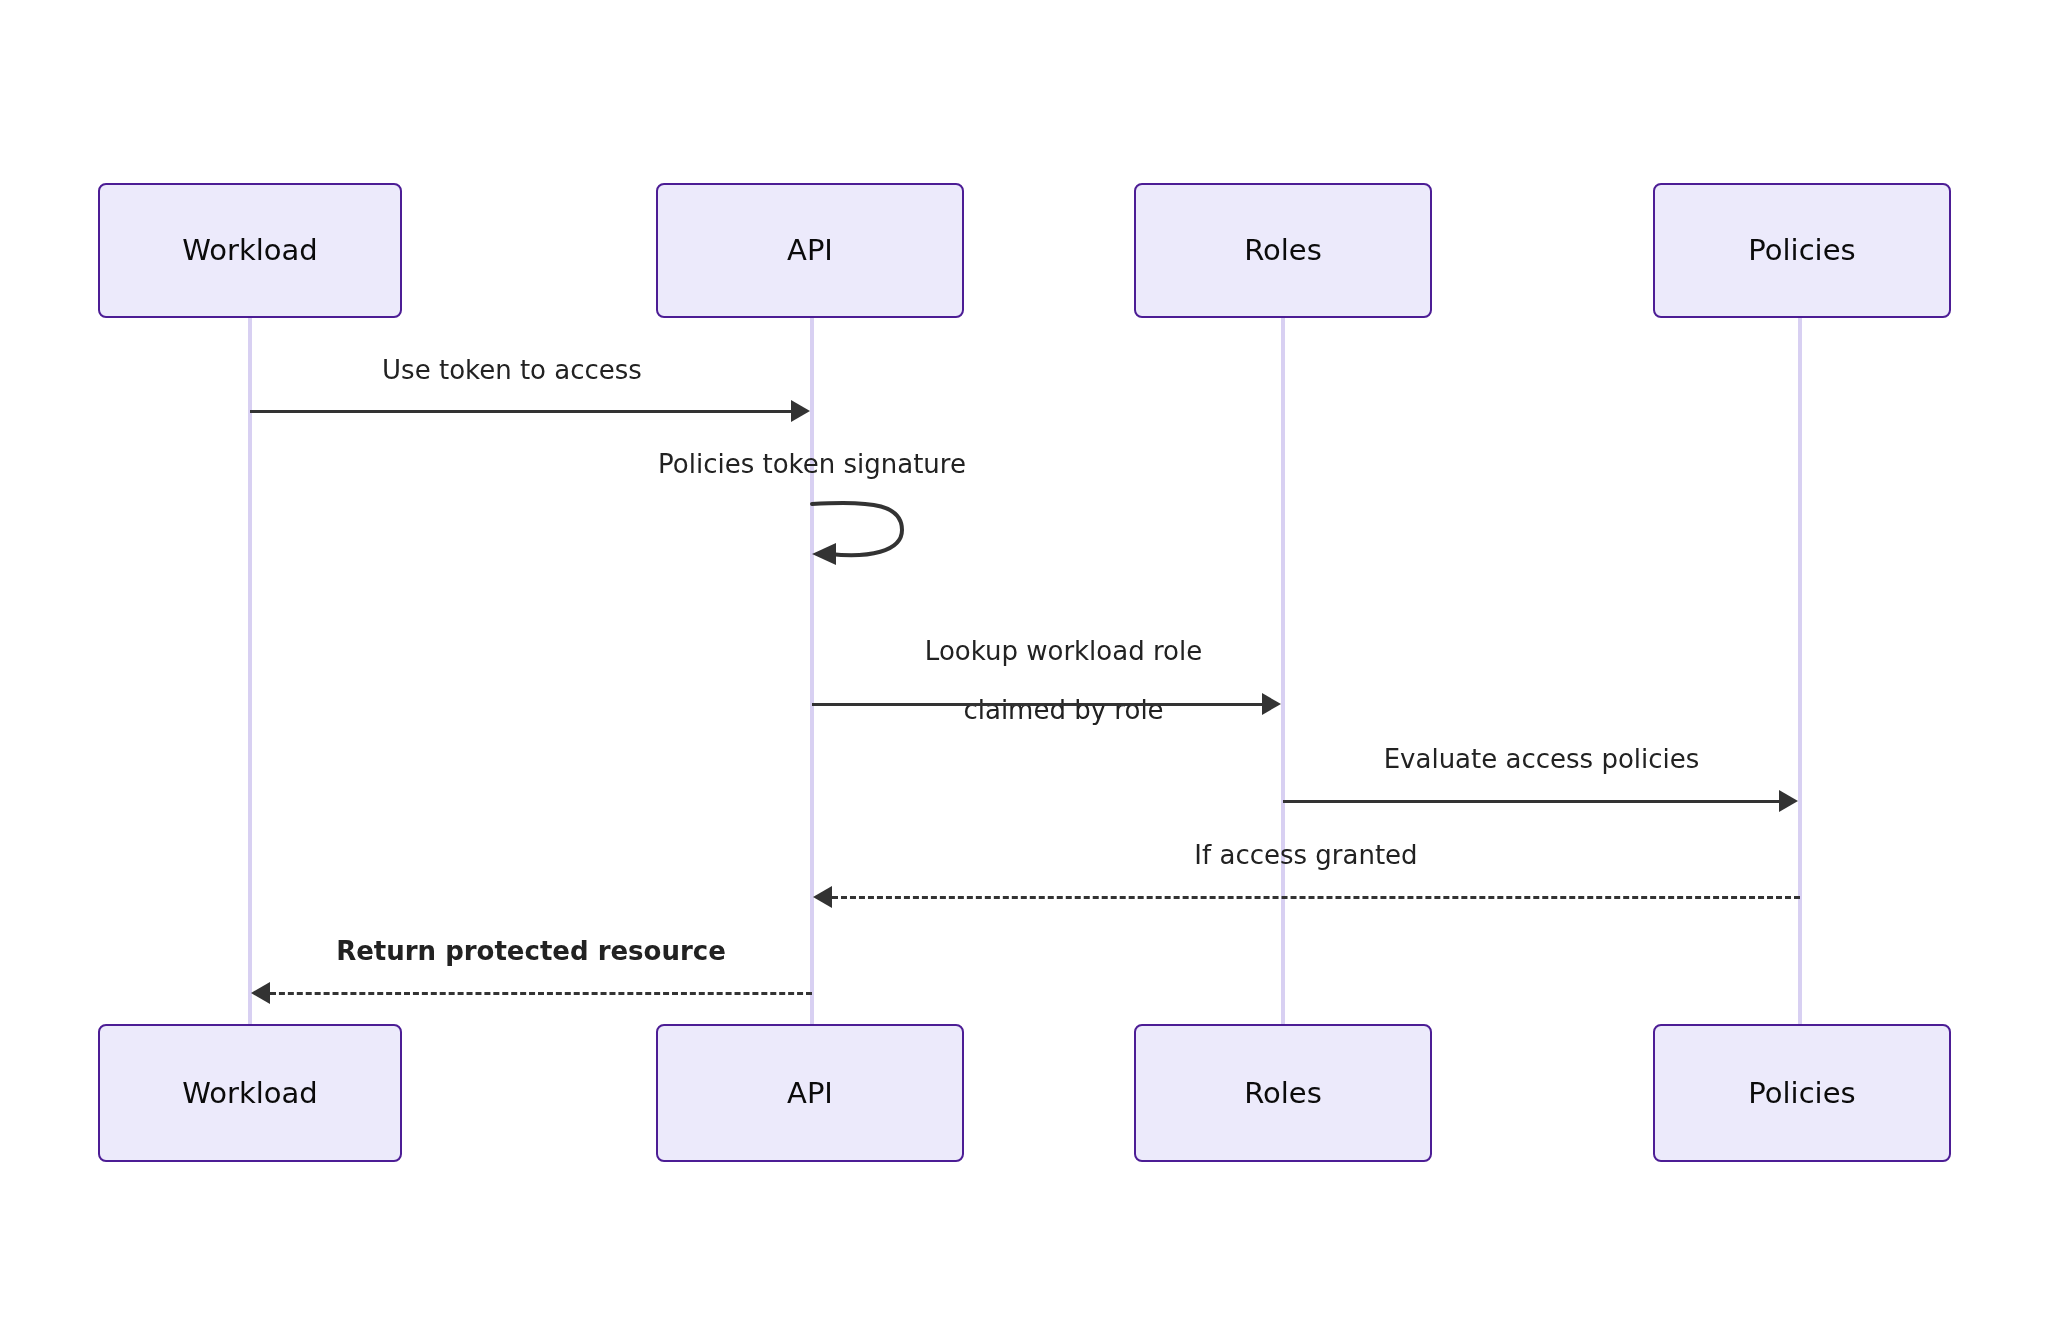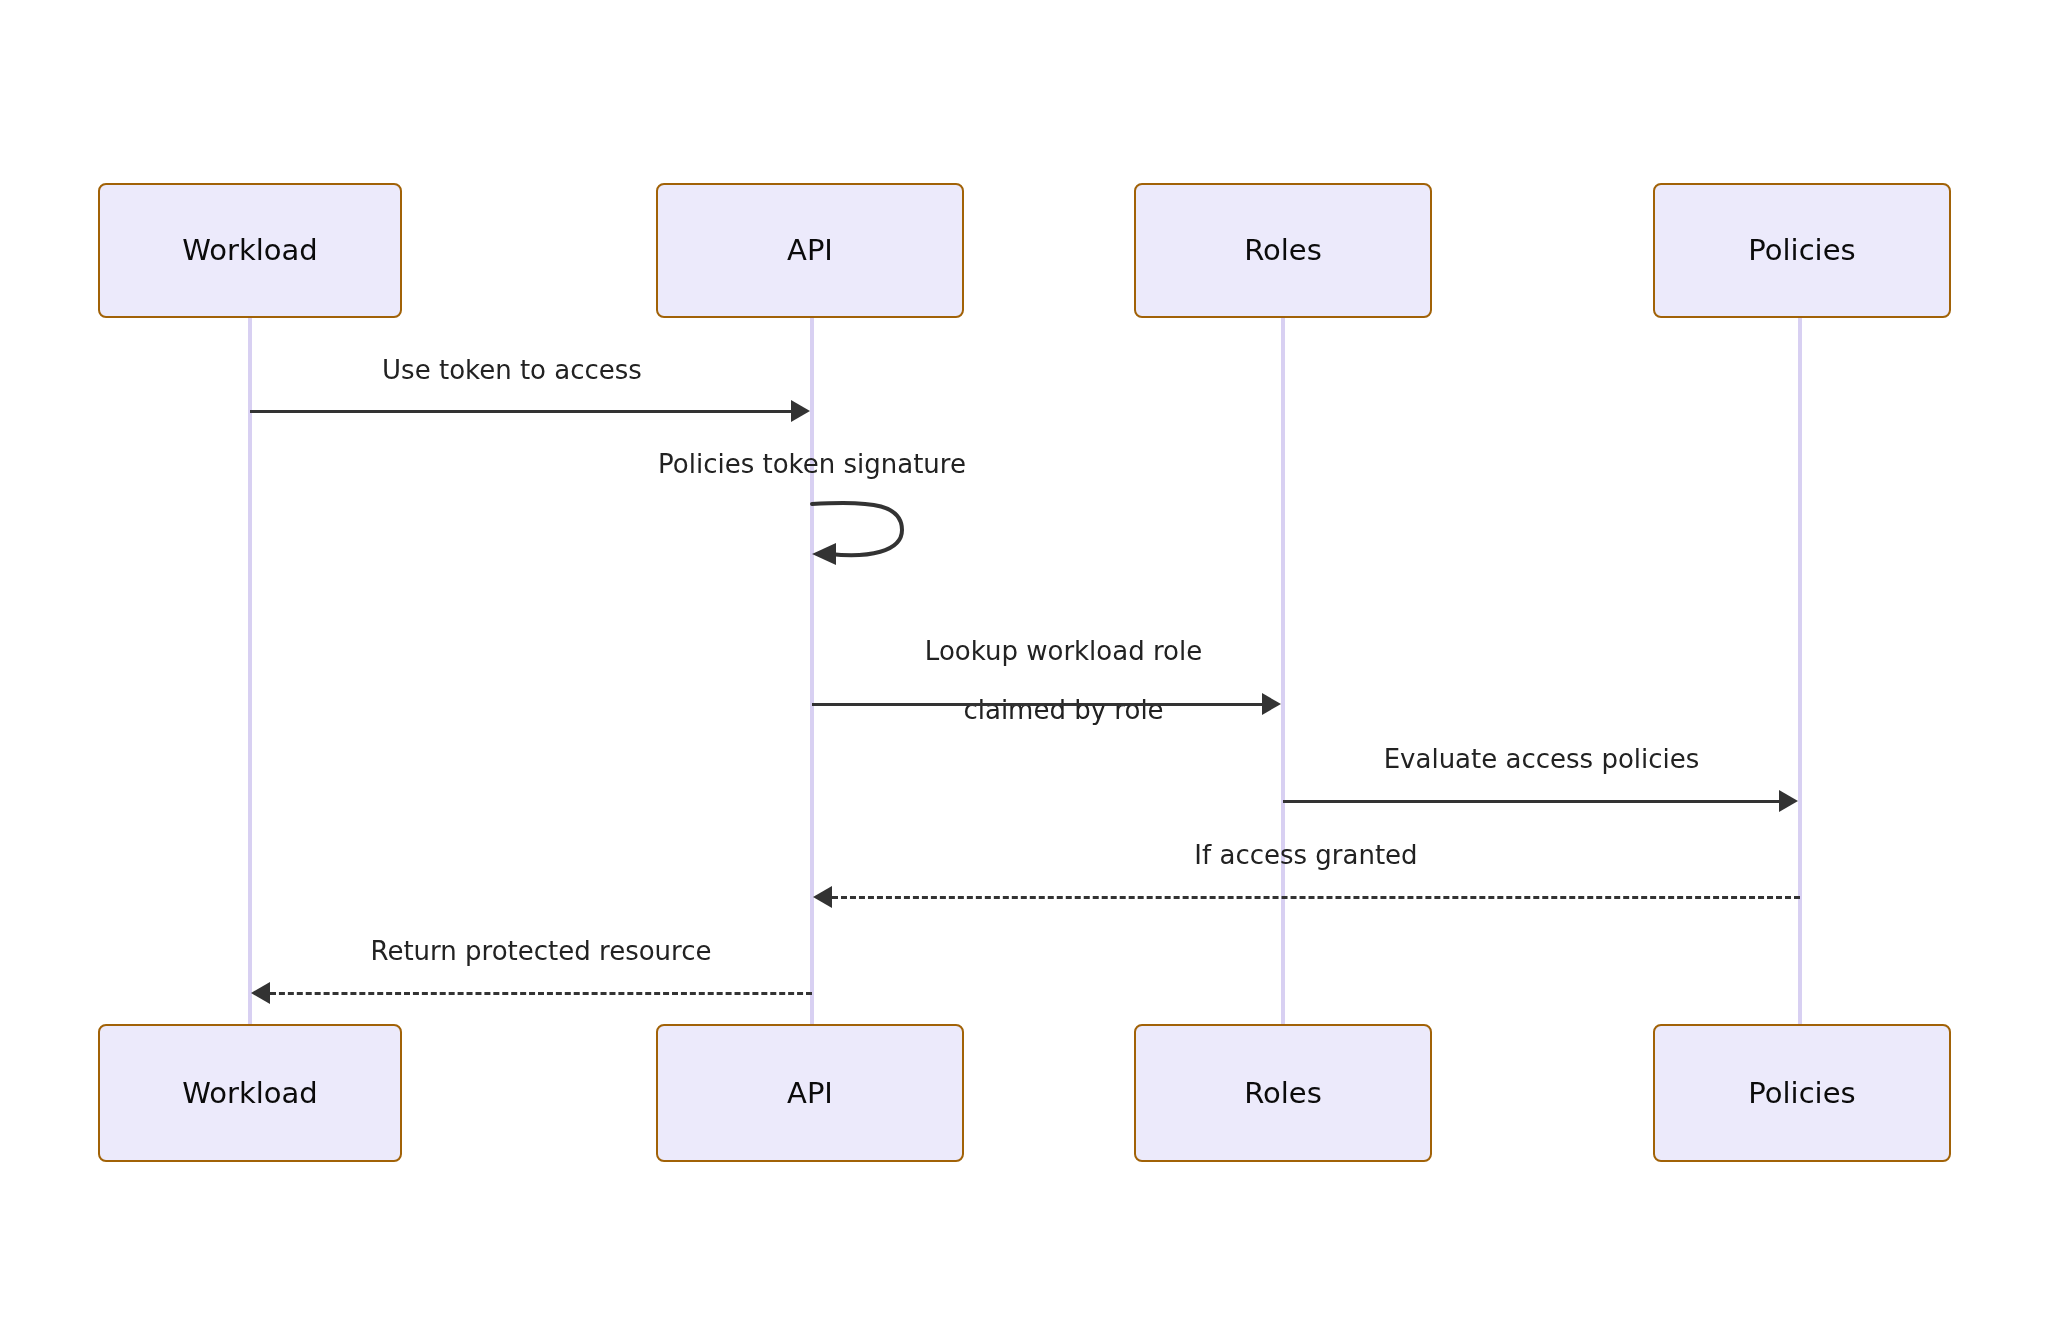--- a/index.html
+++ b/index.html
@@ -16,21 +16,21 @@
     width: 2048px;
     height: 1333px;
     background: #ffffff;
     overflow: hidden;
   }
   
   .actor-box {
     position: absolute;
     box-sizing: border-box;
     background: #ECEAFB;
-    border: 2px solid #a16207;
+    border: 2px solid #4c1d95;
     border-radius: 8px;
     display: flex;
     align-items: center;
     justify-content: center;
   }
   .actor-label {
     font-size: 29px;
     color: #0b0b0b;
     font-family: "DejaVu Sans", sans-serif;
     line-height: 1;
@@ -146,17 +146,17 @@
   <div class="arrowhead right" style="left:1262px; top:693px;"></div>
 
   <div class="msg-label" style="left:1283px; top:745px; width:517px;">Evaluate access policies</div>
   <div class="msg-line" style="left:1283px; top:800px; width:497px;"></div>
   <div class="arrowhead right" style="left:1779px; top:790px;"></div>
 
   <div class="msg-label" style="left:812px; top:841px; width:988px;">If access granted</div>
   <div class="msg-line dashed" style="left:832px; top:896px; width:968px;"></div>
   <div class="arrowhead left" style="left:813px; top:886px;"></div>
 
-  <div class="msg-label" style="left:260px; top:937px; width:562px;">Return protected resource</div>
+  <div class="msg-label" style="left:250px; top:937px; width:562px;font-weight:bold;">Return protected resource</div>
   <div class="msg-line dashed" style="left:270px; top:992px; width:542px;"></div>
   <div class="arrowhead left" style="left:251px; top:982px;"></div>
 
 </div>
 
 </body></html>

